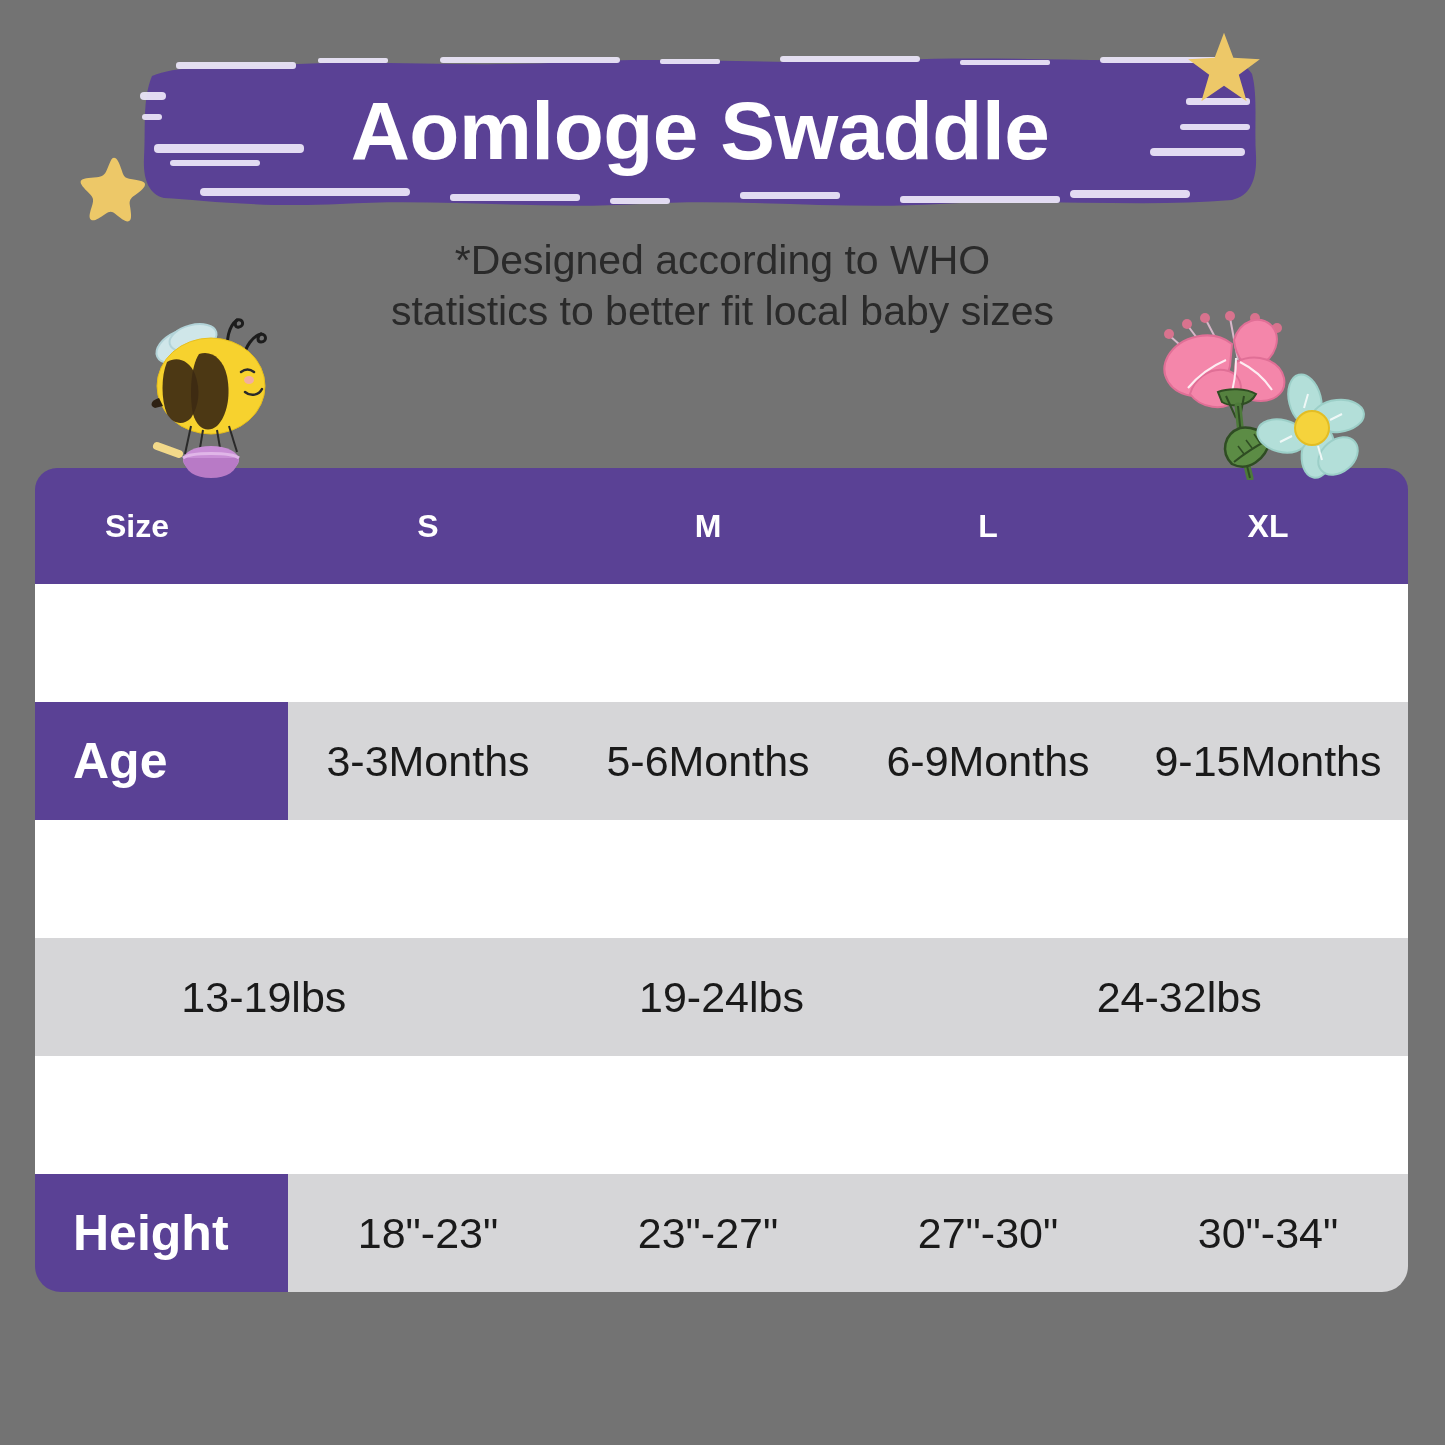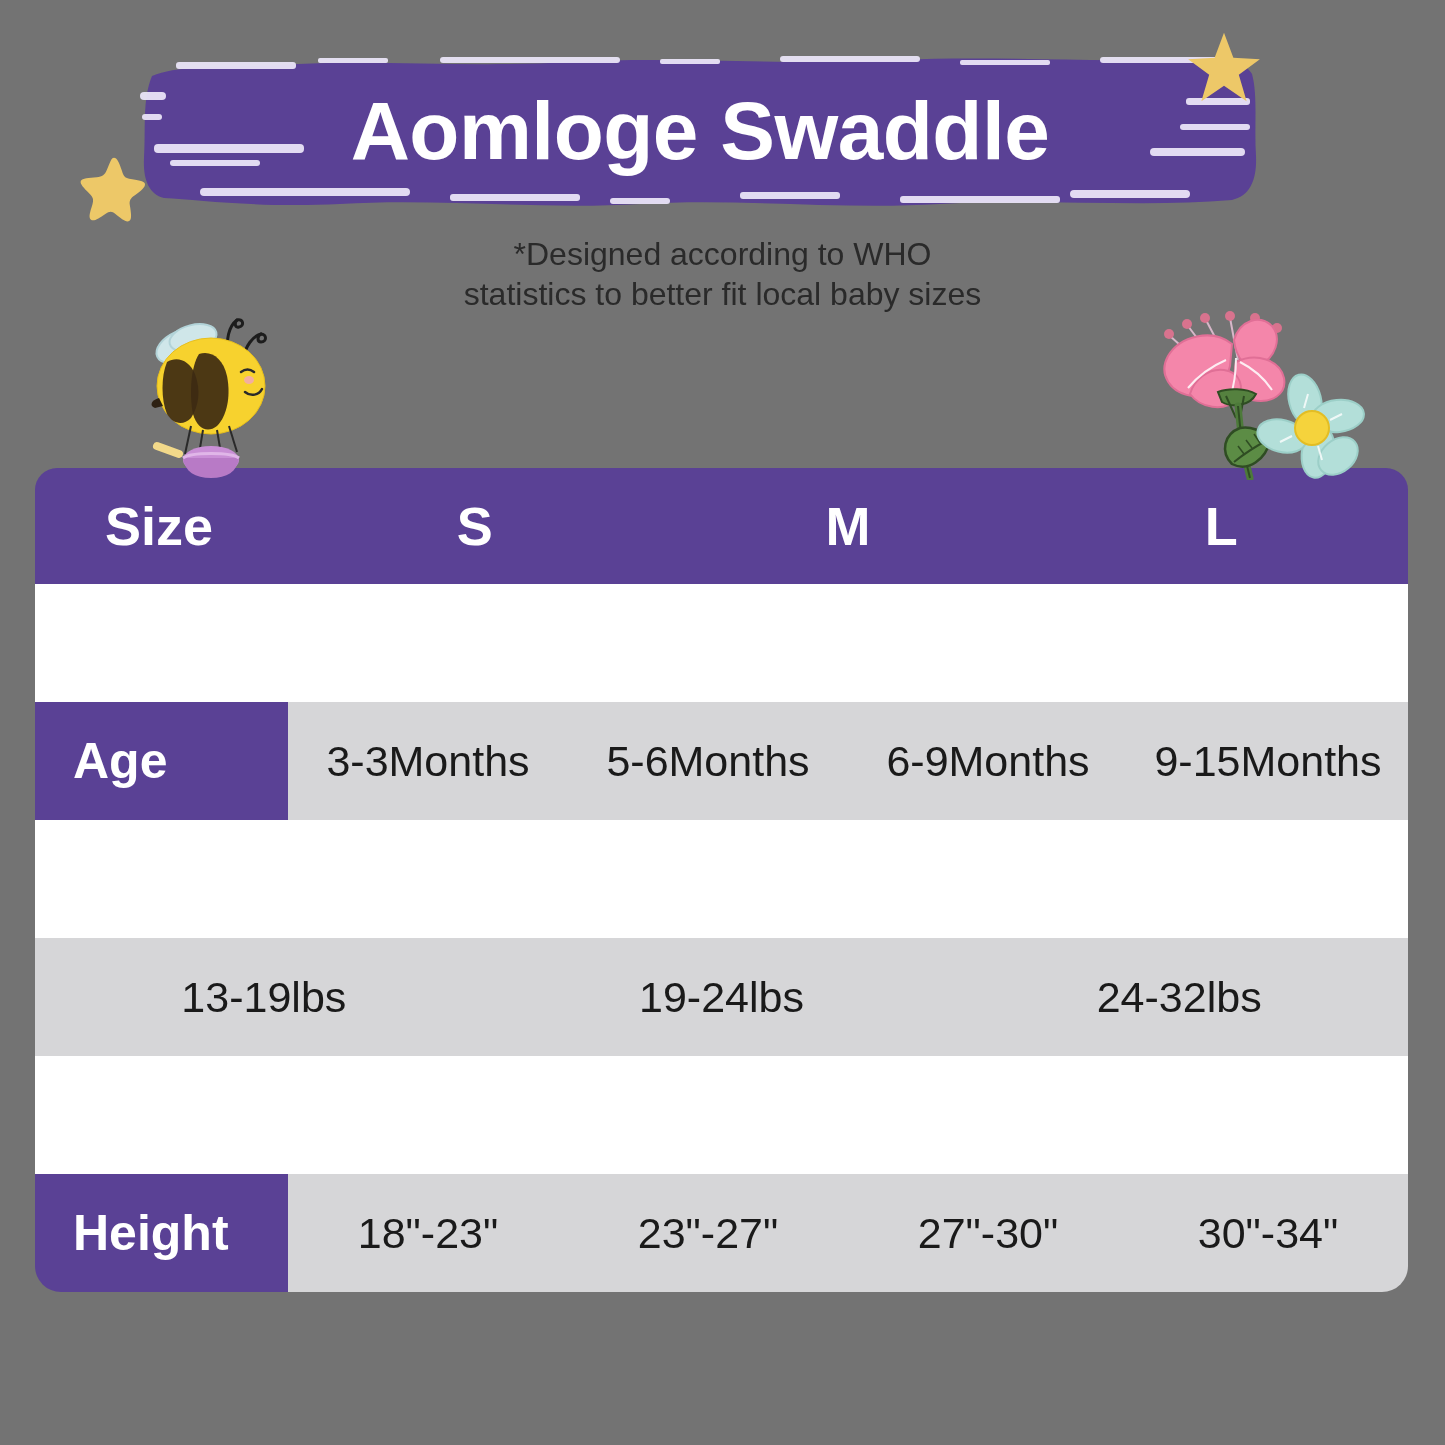--- a/index.html
+++ b/index.html
@@ -35,21 +35,21 @@
     white-space:nowrap;
     z-index:3;
   }
 
   
   #subtitle {
     position:absolute;
     left:0; top:235px; width:1445px;
     text-align:center;
     color:#2a2a2a;
-    font-size:32px;
+    font-size:41px;
     line-height:1.24;
   }
   #subtitle .line { display:block; }
 
   
   .deco { position:absolute; z-index:4; }
   #star-left  { left:78px;   top:152px;  width:72px;  height:72px; }
   #star-top   { left:1185px; top:28px;   width:78px;  height:78px; z-index:1;}
   #bee        { left:133px;  top:308px;  width:160px; height:170px; }
   #flowers    { left:1140px; top:300px;  width:225px; height:180px; }
@@ -66,21 +66,21 @@
   
   #header-row {
     height:116px;
     background:#5a4195;
     border-radius:22px 22px 0 0;
     align-items:center;
   }
   #header-row .label-cell,
   #header-row .val-cell {
     color:#ffffff;
-    font-size:54px;
+    font-size:32px;
     font-weight:bold;
     display:flex; align-items:center; justify-content:center;
   }
   #header-row .label-cell { justify-content:flex-start; padding-left:70px; }
 
   
   .spacer-row { height:118px; background:#ffffff; }
   .spacer-row.first { }
   .spacer-row.last  { }
 
@@ -288,20 +288,21 @@
     </svg>
   </div>
 
   <div id="table">
 
     <div class="row" id="header-row">
       <div class="label-cell">Size</div>
       <div class="val-cell">S</div>
       <div class="val-cell">M</div>
       <div class="val-cell">L</div>
+      <div class="val-cell">XL</div>
     </div>
 
     <div class="row spacer-row first"></div>
 
     <div class="row data-row" id="row-age">
       <div class="label-cell">Age</div>
       <div class="vals">
         <div class="val-cell">3-3Months</div>
         <div class="val-cell">5-6Months</div>
         <div class="val-cell">6-9Months</div>

